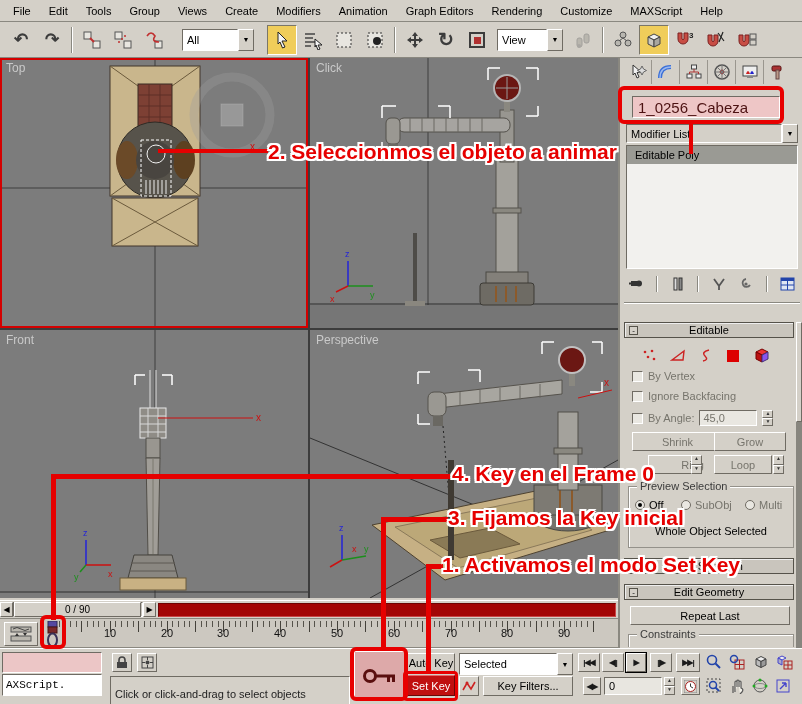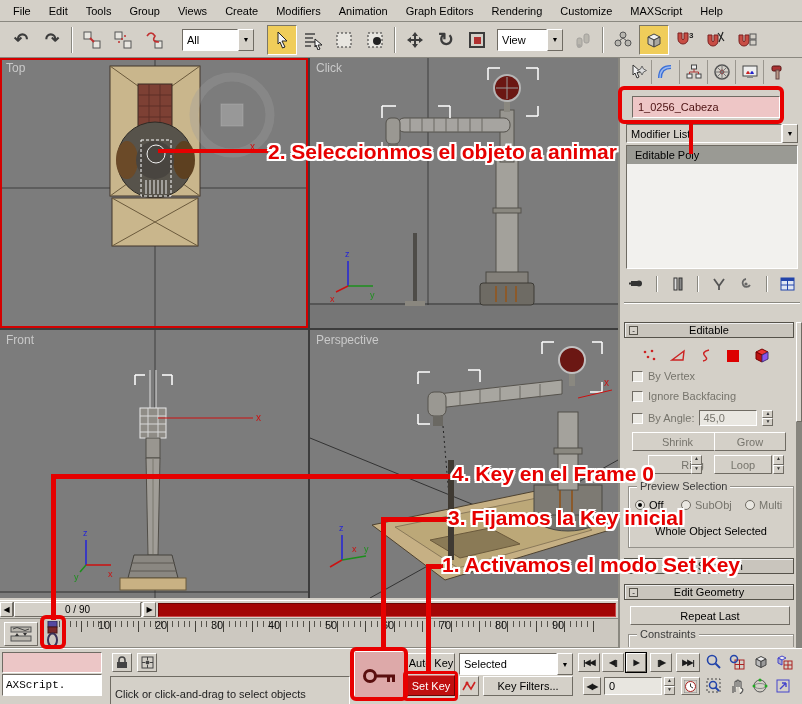--- a/index.html
+++ b/index.html
@@ -35,31 +35,31 @@
   .tsbtn { position:absolute; top:1px; width:13px; height:15px; display:flex; align-items:center; justify-content:center; font-size:8px; }
   .tstrack { position:absolute; left:13px; top:1px; width:130px; height:15px; background:#c7c3bb; border:1px solid; border-color:#6f6b63 #fff #fff #6f6b63; }
   .tshandle { position:absolute; left:14px; top:1px; width:127px; height:15px; display:flex; align-items:center; justify-content:center; font-size:10px; }
   .redbar { position:absolute; left:158px; top:2px; width:458px; height:14px; background:#a30505; border:1px solid; border-color:#6f0303 #c94545 #c94545 #6f0303; }
   
   .ruler { position:absolute; left:0; top:618px; width:618px; height:30px; background:#ccc8c0; border-top:1px solid #8a8880; border-bottom:1px solid #8a8880; }
   .ticks-minor { position:absolute; left:53px; top:2px; width:545px; height:6px;
     background:repeating-linear-gradient(90deg,#55524a 0 1px,transparent 1px 5.68px); }
   .ticks-major { position:absolute; left:53px; top:2px; width:545px; height:11px;
     background:repeating-linear-gradient(90deg,#44413a 0 1px,transparent 1px 28.4px); }
-  .rnum { position:absolute; top:0; width:24px; text-align:left; font-size:11px; color:#111; }
+  .rnum { position:absolute; top:8px; width:24px; text-align:center; font-size:11px; color:#111; }
   
   .statusbar { position:absolute; left:0; top:648px; width:802px; height:56px; background:#d4d0c8; border-top:1px solid #fff; }
   .minibtn { position:absolute; display:flex; align-items:center; justify-content:center; }
   .play { font-size:8px; letter-spacing:-1px; font-weight:bold; color:#1a1a1a; }
   
   .cmdpanel { position:absolute; left:618px; top:58px; width:184px; height:590px; background:#d4d0c8; border-left:2px solid #8a8880; }
   .tabs { position:absolute; left:4px; top:2px; width:172px; height:24px; display:flex; }
   .tab { width:28px; height:24px; border-right:1px solid #9a968e; display:flex; align-items:center; justify-content:center; }
   .namefld { position:absolute; left:12px; top:38px; width:148px; height:22px; background:#eec6c6;
-    border:1px solid; border-color:#6f6b63 #fff #fff #6f6b63; font-size:11px; color:#4c1212;
+    border:1px solid; border-color:#6f6b63 #fff #fff #6f6b63; font-size:15px; color:#4c1212;
     display:flex; align-items:center; padding-left:5px; }
   .rollbar { position:absolute; left:4px; width:170px; height:16px; background:#c9c5bd;
     border:1px solid #55524a; box-shadow:inset 1px 1px 0 #eee; font-size:11px;
     display:flex; align-items:center; justify-content:center; }
   .rollminus { position:absolute; left:4px; top:3px; width:9px; height:9px; background:#d4d0c8;
     border:1px solid #55524a; font-size:8px; line-height:7px; text-align:center; }
   .cbrow { position:absolute; left:12px; display:flex; align-items:center; gap:5px; color:#76746c; }
   .cb { width:11px; height:11px; background:#e9e7e1; border:1px solid; border-color:#6f6b63 #fff #fff #6f6b63; }
   .radio { width:10px; height:10px; border-radius:50%; background:#e9e7e1; border:1px solid #6f6b63; position:relative; }
   .radio.on::after { content:""; position:absolute; left:2px; top:2px; width:4px; height:4px; border-radius:50%; background:#000; }

